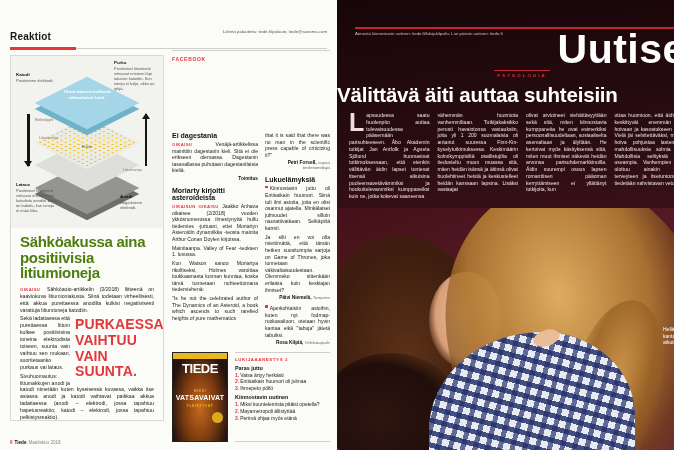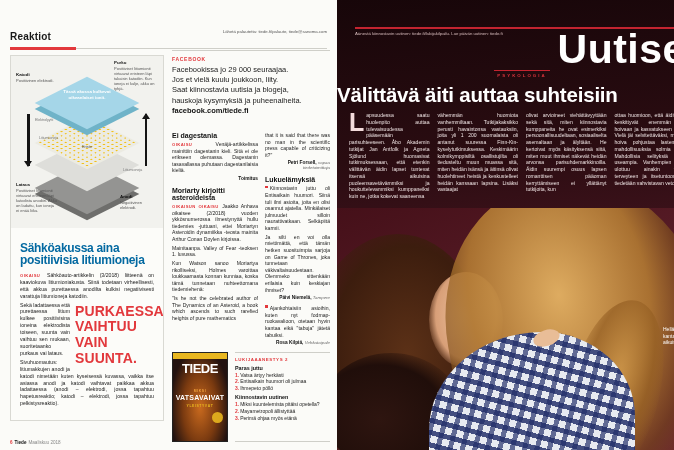--- a/index.html
+++ b/index.html
@@ -32,21 +32,21 @@
   .c-anodi{right:7px;top:138px;width:36px;text-align:left;}
   .lay{position:absolute;font-size:3.6px;color:#777;}
   .lay1{left:24px;top:62px;} .lay2{left:28px;top:80px;} .lay3{left:112px;top:112px;}
   .arrow{position:absolute;width:2.5px;background:#141414;}
   .arrow.down{left:16px;top:58px;height:52px;}
   .arrow.down::after{content:"";position:absolute;left:-2.8px;bottom:-5px;border:4px solid transparent;border-top:6px solid #141414;}
   .arrow.up{right:16px;top:58px;height:52px;}
   .arrow.up::before{content:"";position:absolute;left:-2.8px;top:-5px;border:4px solid transparent;border-bottom:6px solid #141414;}
 
   .bat-article{padding:4px 9px 0;}
-  .bat-h1{font-size:12px;line-height:1.04;font-weight:bold;letter-spacing:-.3px;color:#0369a1;margin:10px 0 5px;}
+  .bat-h1{font-size:15px;line-height:1.04;font-weight:bold;letter-spacing:-.3px;color:#4d7c0f;margin:2px 0 5px;}
   .kick-inline{color:#e2383c;font-weight:bold;font-size:4.2px;letter-spacing:.4px;margin-right:1px;}
   .bat-body{font-size:5.2px;line-height:1.33;color:#222;text-align:justify;margin:0 0 2px;}
   .pq{float:right;width:62px;margin:2px 17px 2px 5px;color:#e2383c;font-weight:bold;font-size:14px;line-height:1.12;letter-spacing:.1px;}
   .sig{text-align:right;margin-top:3px;}
   .sig .name{font-weight:bold;font-size:5px;color:#111;}
   .sig .role{display:block;font-size:4.5px;font-style:italic;color:#555;}
 
   .fb{position:absolute;left:172px;top:50px;width:158px;border-top:1px solid #cfcfc9;padding-top:5px;}
   .fb-label{color:#e2383c;font-weight:bold;font-size:5px;letter-spacing:.7px;margin-bottom:3px;}
   .fb-text{font-size:7.5px;line-height:1.36;color:#1c1c1c;}
@@ -159,27 +159,20 @@
         <p class="bat-body">Sivuhuomautus: litiumakkujen anodi ja katodi nimetään kuten kyseisessä kuvassa, vaikka itse asiassa anodi ja katodi vaihtavat paikkaa akkua ladattaessa (anodi – elektrodi, jossa tapahtuu hapetusreaktio; katodi – elektrodi, jossa tapahtuu pelkistysreaktio).</p>
         <div class="sig">
           <span class="name">Göran Sundholm,</span>
           <span class="role">professori, emeritus, Helsinki</span>
         </div>
       </div>
     </div>
 
     <div class="fb">
       <div class="fb-label">FACEBOOK</div>
-      <div class="fb-text">
-        <div>Facebookissa jo 29 000 seuraajaa.</div>
-        <div>Jos et vielä kuulu joukkoon, liity.</div>
-        <div>Saat kiinnostavia uutisia ja blogeja,</div>
-        <div>hauskoja kysymyksiä ja puheenaiheita.</div>
-        <div class="fb-url">facebook.com/tiede.fi</div>
-      </div>
     </div>
 
     <div class="cols">
       <div class="col-m">
         <h3 class="sec-h">Ei dagestania</h3>
         <p class="sp">
           <span class="kick-inline">OIKAISU</span>
           <span>Venäjä-artikkelissa mainittiin dagestanin kieli. Sitä ei ole erikseen olemassa. Dagestanin tasavallassa puhutaan dagestanilaisia kieliä.</span>
         </p>
         <div class="sig-line">

